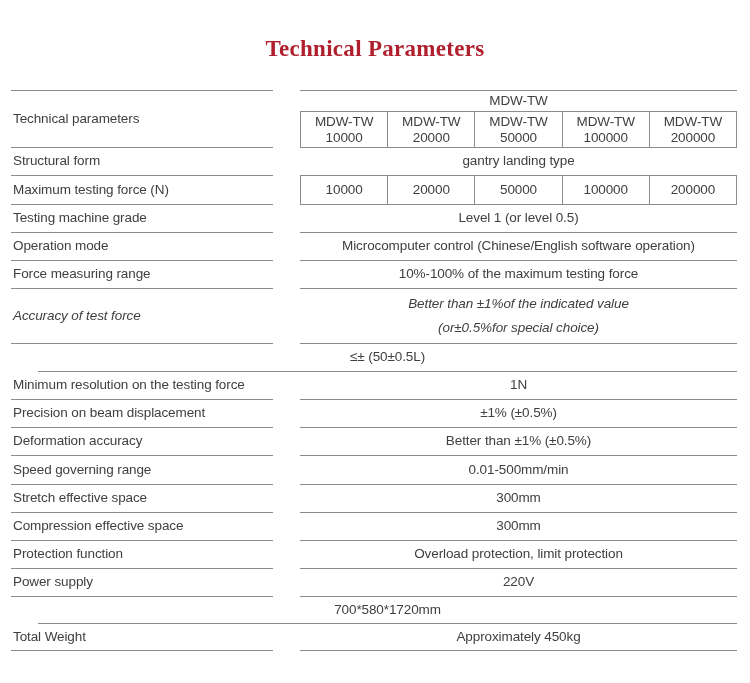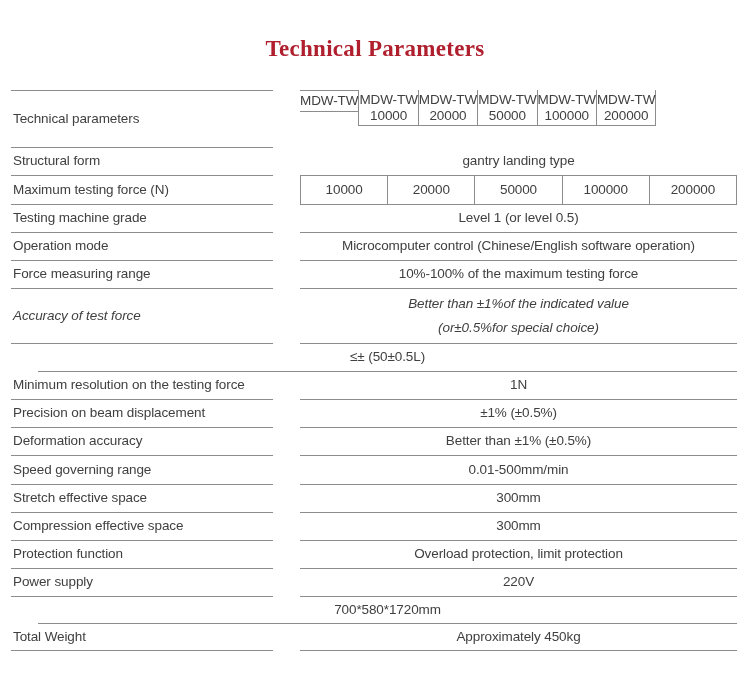--- a/index.html
+++ b/index.html
@@ -59,21 +59,21 @@
     text-align: left;
     white-space: nowrap;
   }
   .val.two-line {
     flex-direction: column;
     justify-content: center;
     line-height: 24px;
   }
 
   
-  .valwrap { flex: 1; display: flex; }
+  .valwrap { flex: 1; display: flex; flex-direction: column; }
   .group-cell {
     height: 22px;
     box-sizing: border-box;
     border-top: 1px solid #8c8c8c;
     border-bottom: 1px solid #8c8c8c;
     display: flex;
     align-items: center;
     justify-content: center;
   }
   .model-cells {

